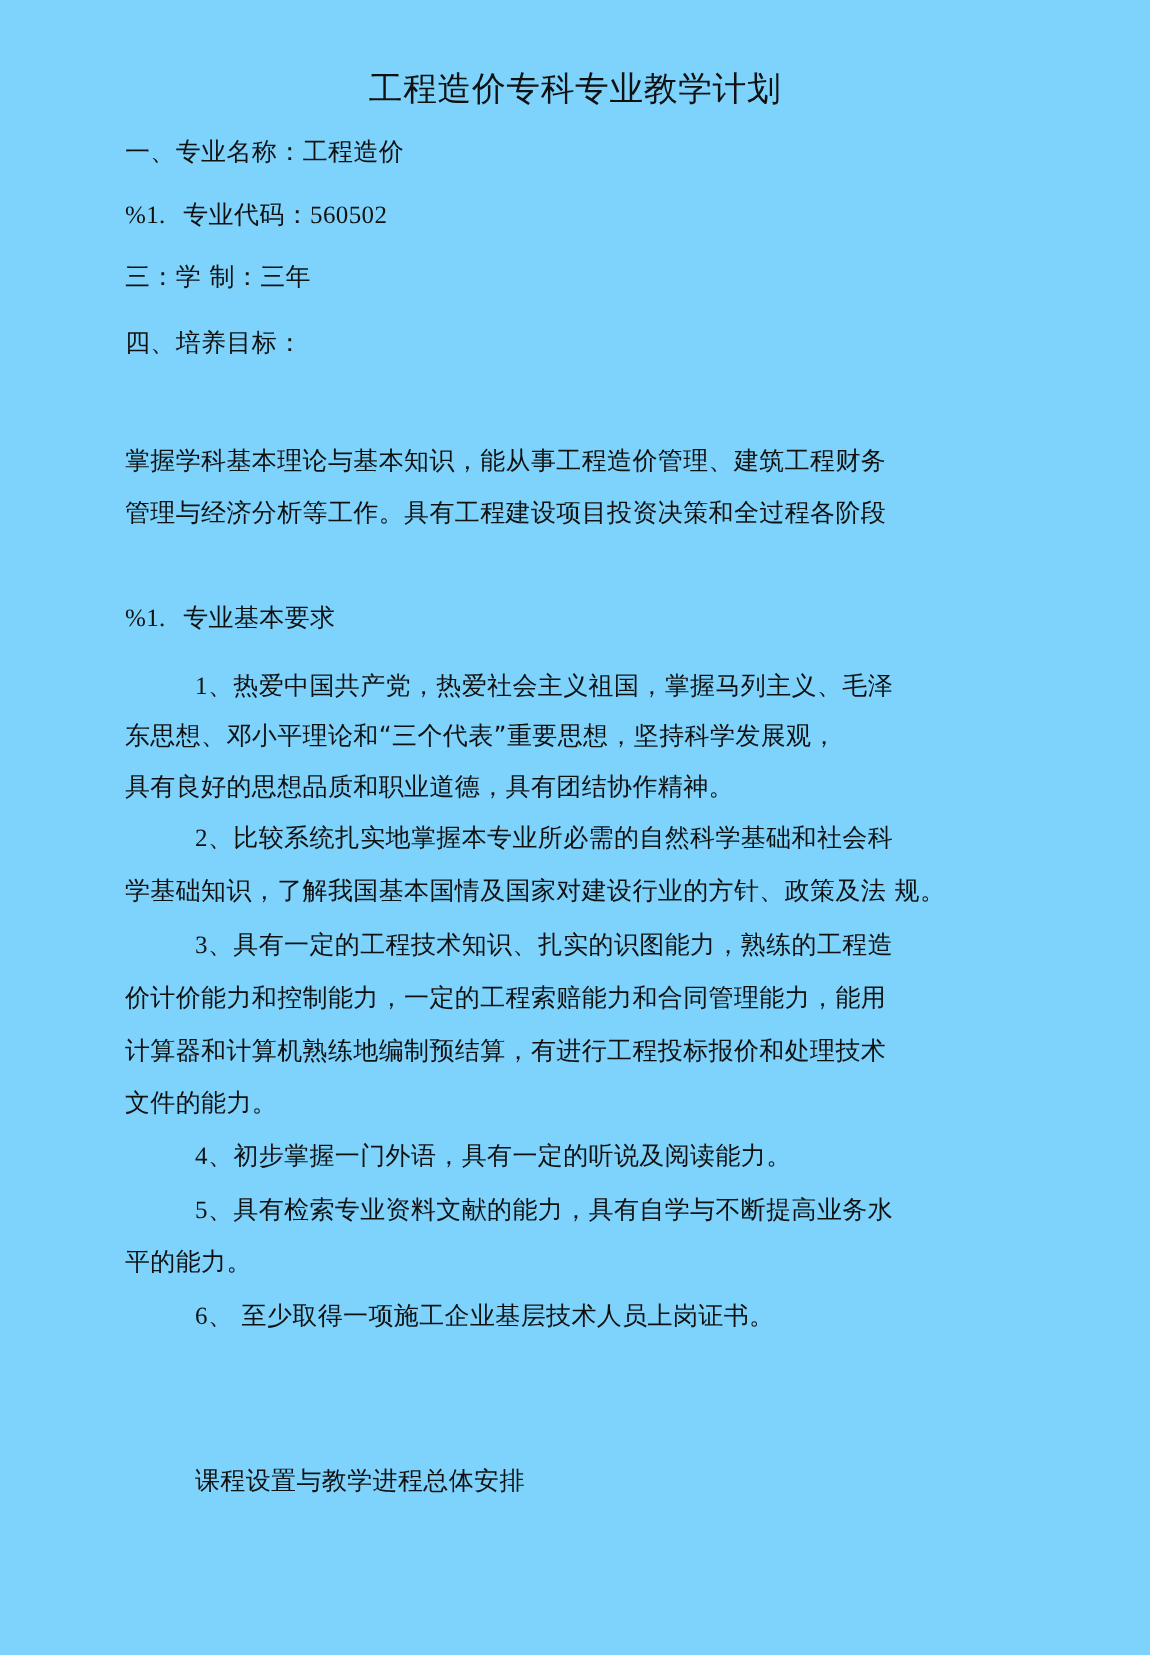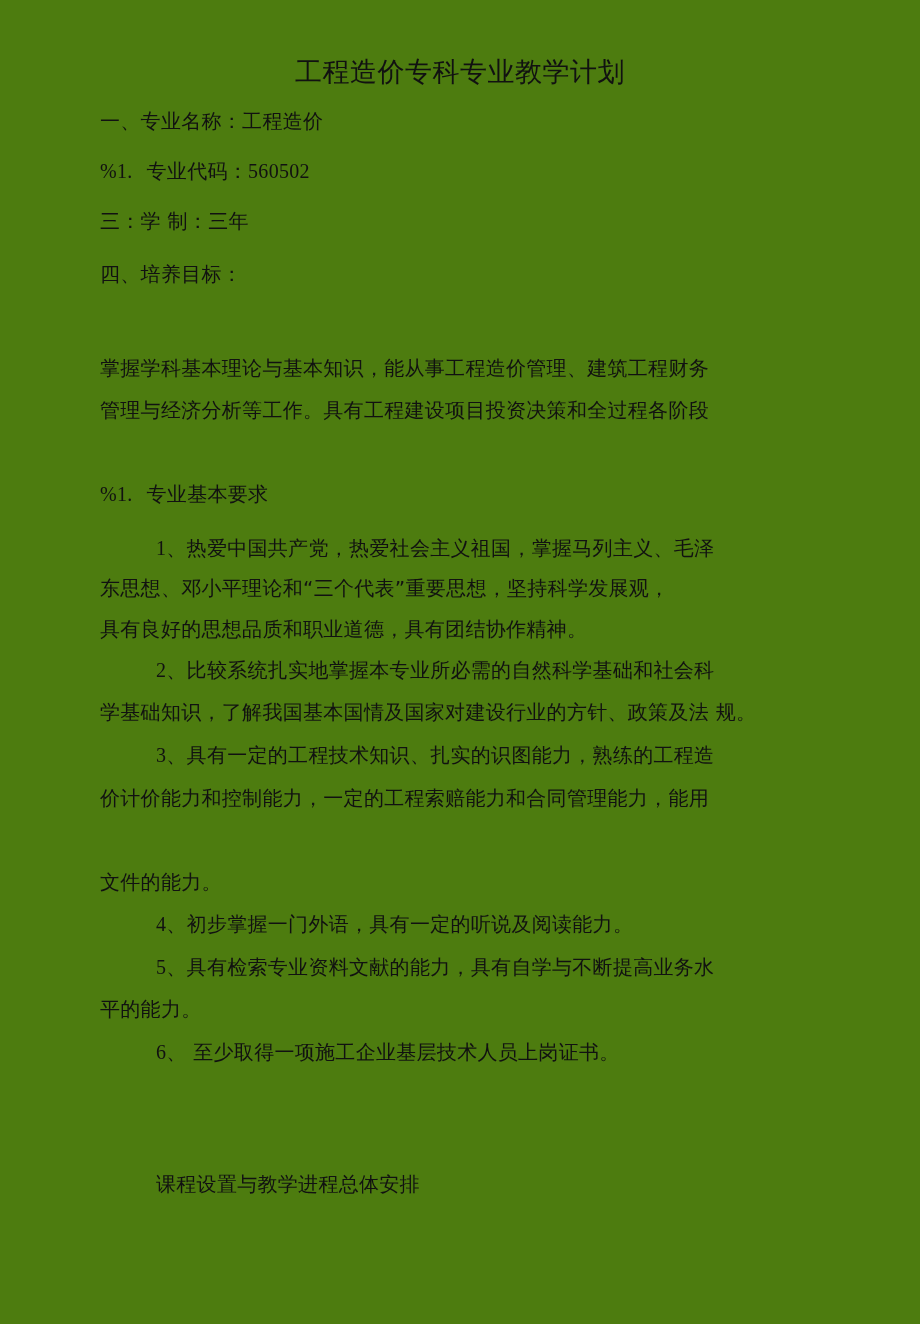--- a/index.html
+++ b/index.html
@@ -12,21 +12,21 @@
       height: 1324px;
       position: relative;
       overflow: hidden;
       font-family: "DejaVu Sans", "Liberation Sans", sans-serif;
       color: #111111;
     }
     .page {
       position: absolute;
       left: 0; top: 0;
       width: 920px; height: 1324px;
-      background: #4d7c0f;
+      background: #7dd3fc;
     }
     .title {
       position: absolute;
       left: 0;
       width: 920px;
       top: 52px;
       text-align: center;
       font-size: 27px;
       line-height: 40px;
       letter-spacing: 0.5px;
@@ -84,20 +84,21 @@
 
   <div class="line indent" style="top:656px;">
     <span class="num">2</span><span>、比较系统扎实地掌握本专业所必需的自然科学基础和社会科</span>
   </div>
   <div class="line" style="top:698px;">学基础知识，了解我国基本国情及国家对建设行业的方针、政策及法 规。</div>
 
   <div class="line indent" style="top:741px;">
     <span class="num">3</span><span>、具有一定的工程技术知识、扎实的识图能力，熟练的工程造</span>
   </div>
   <div class="line" style="top:784px;">价计价能力和控制能力，一定的工程索赔能力和合同管理能力，能用</div>
+  <div class="line" style="top:826px;">计算器和计算机熟练地编制预结算，有进行工程投标报价和处理技术</div>
   <div class="line" style="top:868px;">文件的能力。</div>
 
   <div class="line indent" style="top:910px;">
     <span class="num">4</span><span>、初步掌握一门外语，具有一定的听说及阅读能力。</span>
   </div>
 
   <div class="line indent" style="top:953px;">
     <span class="num">5</span><span>、具有检索专业资料文献的能力，具有自学与不断提高业务水</span>
   </div>
   <div class="line" style="top:995px;text-align:center;">平的能力。</div>

